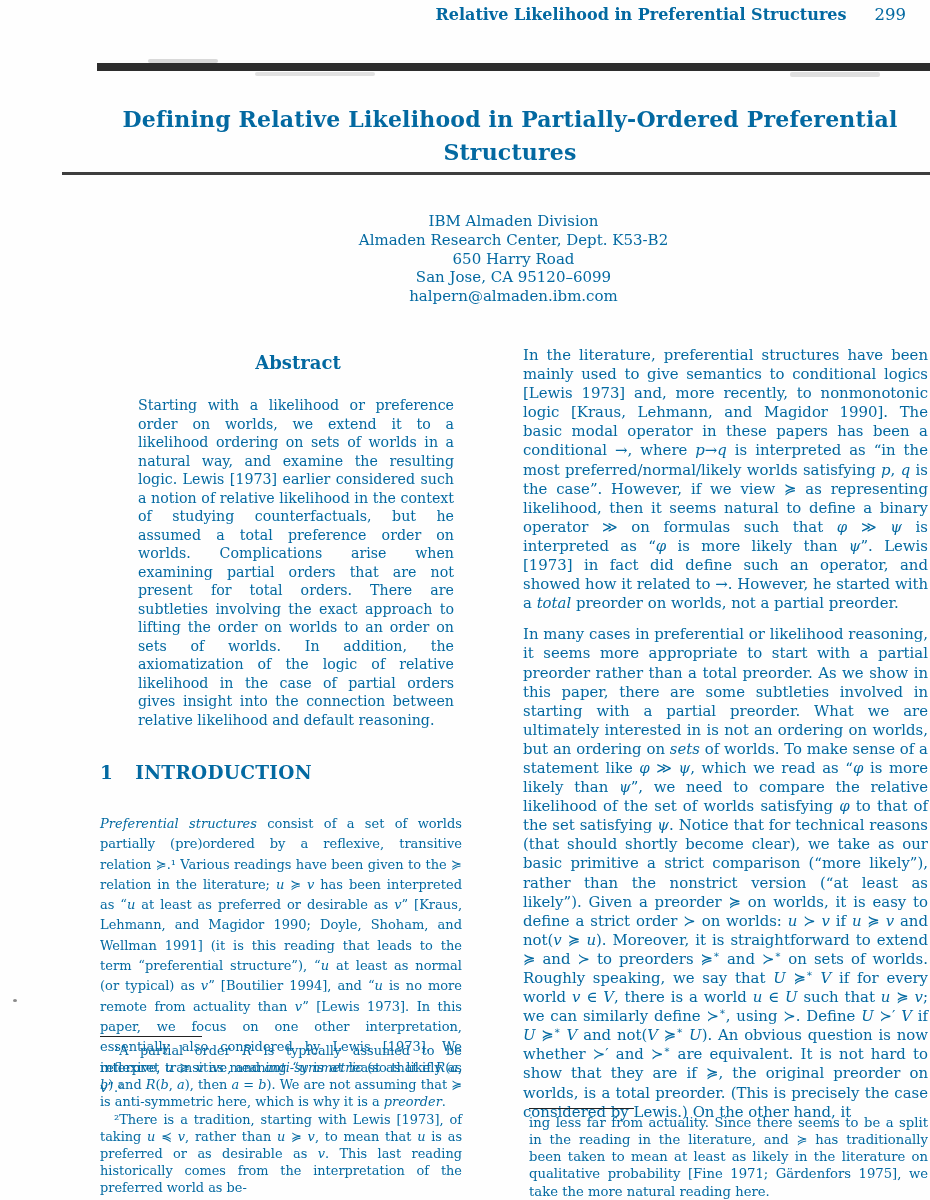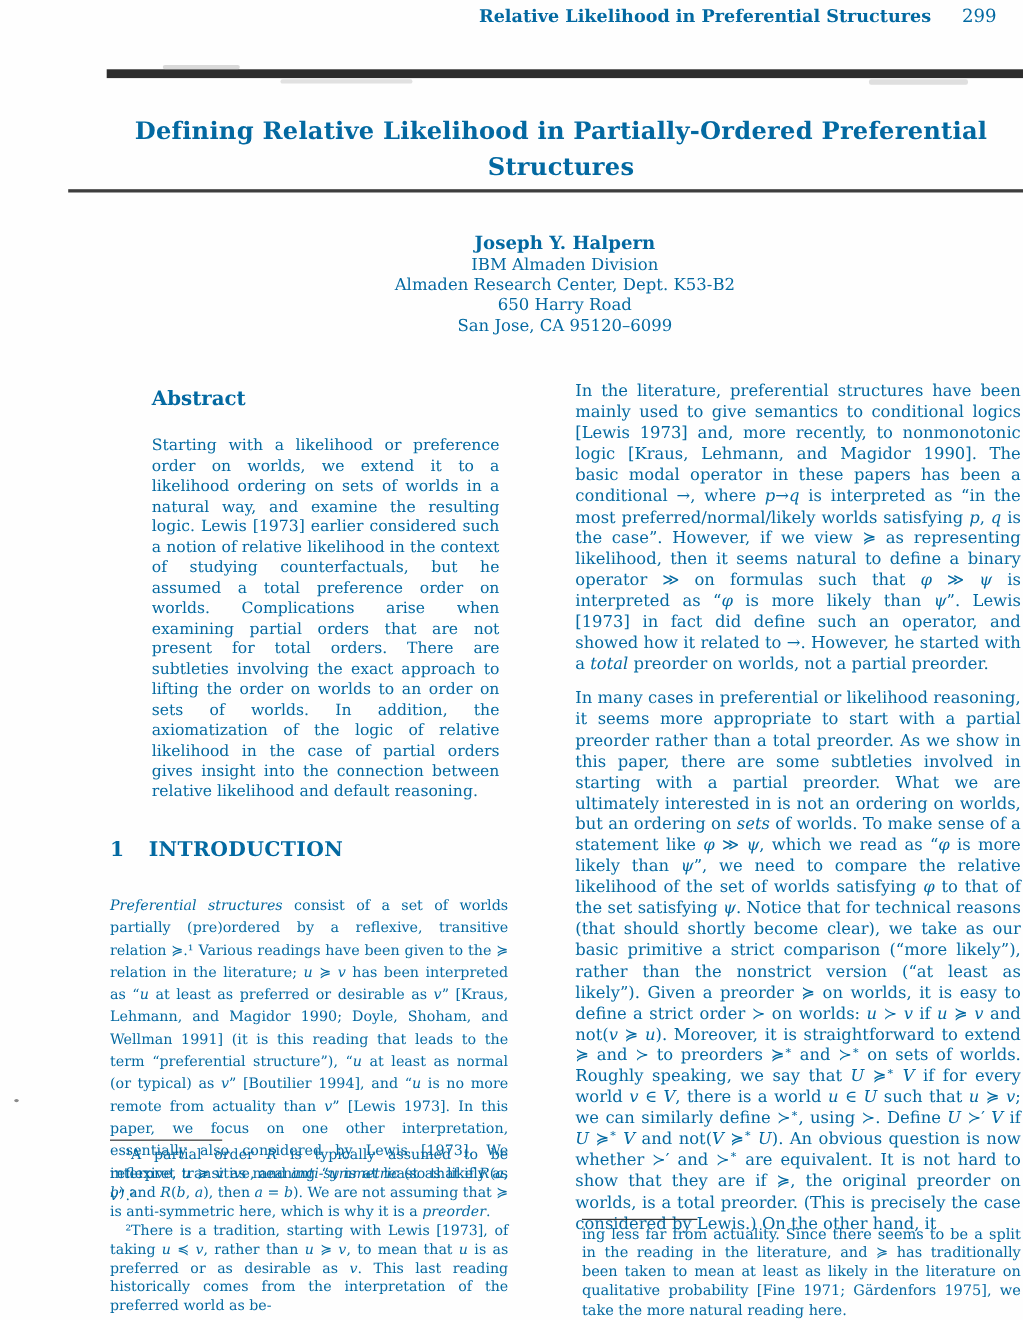--- a/index.html
+++ b/index.html
@@ -36,21 +36,21 @@
   .title-rule{position:absolute;left:62px;top:172px;width:868px;height:3px;background:#3e3e3e;}
 
   .authors{
     position:absolute;left:97px;top:212px;width:833px;
     text-align:center;font-size:15px;line-height:18.8px;
   }
   .authors .author-name{font-size:16.5px;font-weight:bold;display:block;}
   .authors .aff-line{display:block;}
 
   .col-left{position:absolute;left:100px;top:346px;width:362px;height:852px;}
-  .abstract-head{width:320px;margin:6px 0 0 38px;text-align:left;font-weight:bold;font-size:18px;}
+  .abstract-head{width:320px;margin:6px 0 0 38px;text-align:center;font-weight:bold;font-size:18px;}
   .abstract-body{width:316px;margin:23px 0 0 38px;font-size:14.2px;line-height:18.5px;text-align:justify;}
   .section-head{margin-top:33px;font-size:18.5px;font-weight:bold;letter-spacing:.3px;}
   .section-head .section-num{margin-right:22px;}
   .intro-para{margin-top:31px;font-size:13px;line-height:20.3px;text-align:justify;}
 
   .fn-block-left{position:absolute;left:0;bottom:2px;width:362px;}
   .fn-rule{width:102px;border-top:1.6px solid #222;margin-bottom:5px;}
   .footnote{font-size:12.9px;line-height:17.1px;text-align:justify;text-indent:14px;margin:0;}
 
   .col-right{position:absolute;left:523px;top:346px;width:405px;height:854px;}
@@ -74,25 +74,25 @@
   <div class="thick-bar"></div>
   <div class="smudge-a"></div>
   <div class="smudge-b"></div>
   <div class="smudge-c"></div>
 
   <h1 class="paper-title">Defining Relative Likelihood in Partially-Ordered Preferential Structures</h1>
 
   <div class="title-rule"></div>
 
   <div class="authors">
-    <span class="author-name">Joseph Y. Halpern</span>
     <span class="aff-line">IBM Almaden Division</span>
     <span class="aff-line">Almaden Research Center, Dept. K53-B2</span>
     <span class="aff-line">650 Harry Road</span>
     <span class="aff-line">San Jose, CA 95120–6099</span>
+    <span class="aff-line">halpern@almaden.ibm.com</span>
   </div>
 
   <div class="col-left">
     <div class="abstract-head">Abstract</div>
     <p class="abstract-body">Starting with a likelihood or preference order on worlds, we extend it to a likelihood ordering on sets of worlds in a natural way, and examine the resulting logic. Lewis [1973] earlier considered such a notion of relative likelihood in the context of studying counterfactuals, but he assumed a total preference order on worlds. Complications arise when examining partial orders that are not present for total orders. There are subtleties involving the exact approach to lifting the order on worlds to an order on sets of worlds. In addition, the axiomatization of the logic of relative likelihood in the case of partial orders gives insight into the connection between relative likelihood and default reasoning.</p>
 
     <div class="section-head">
       <span class="section-num">1</span><span>INTRODUCTION</span>
     </div>
 

